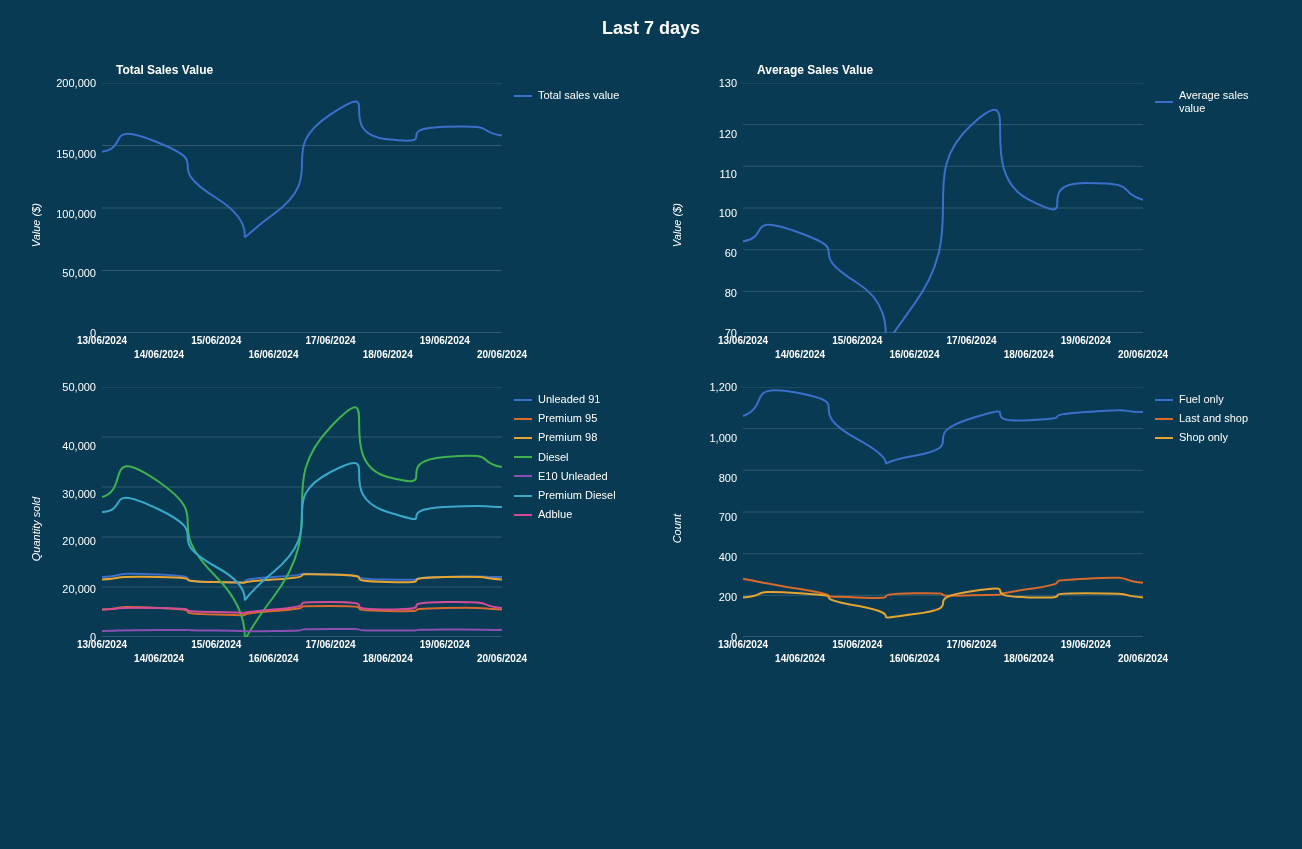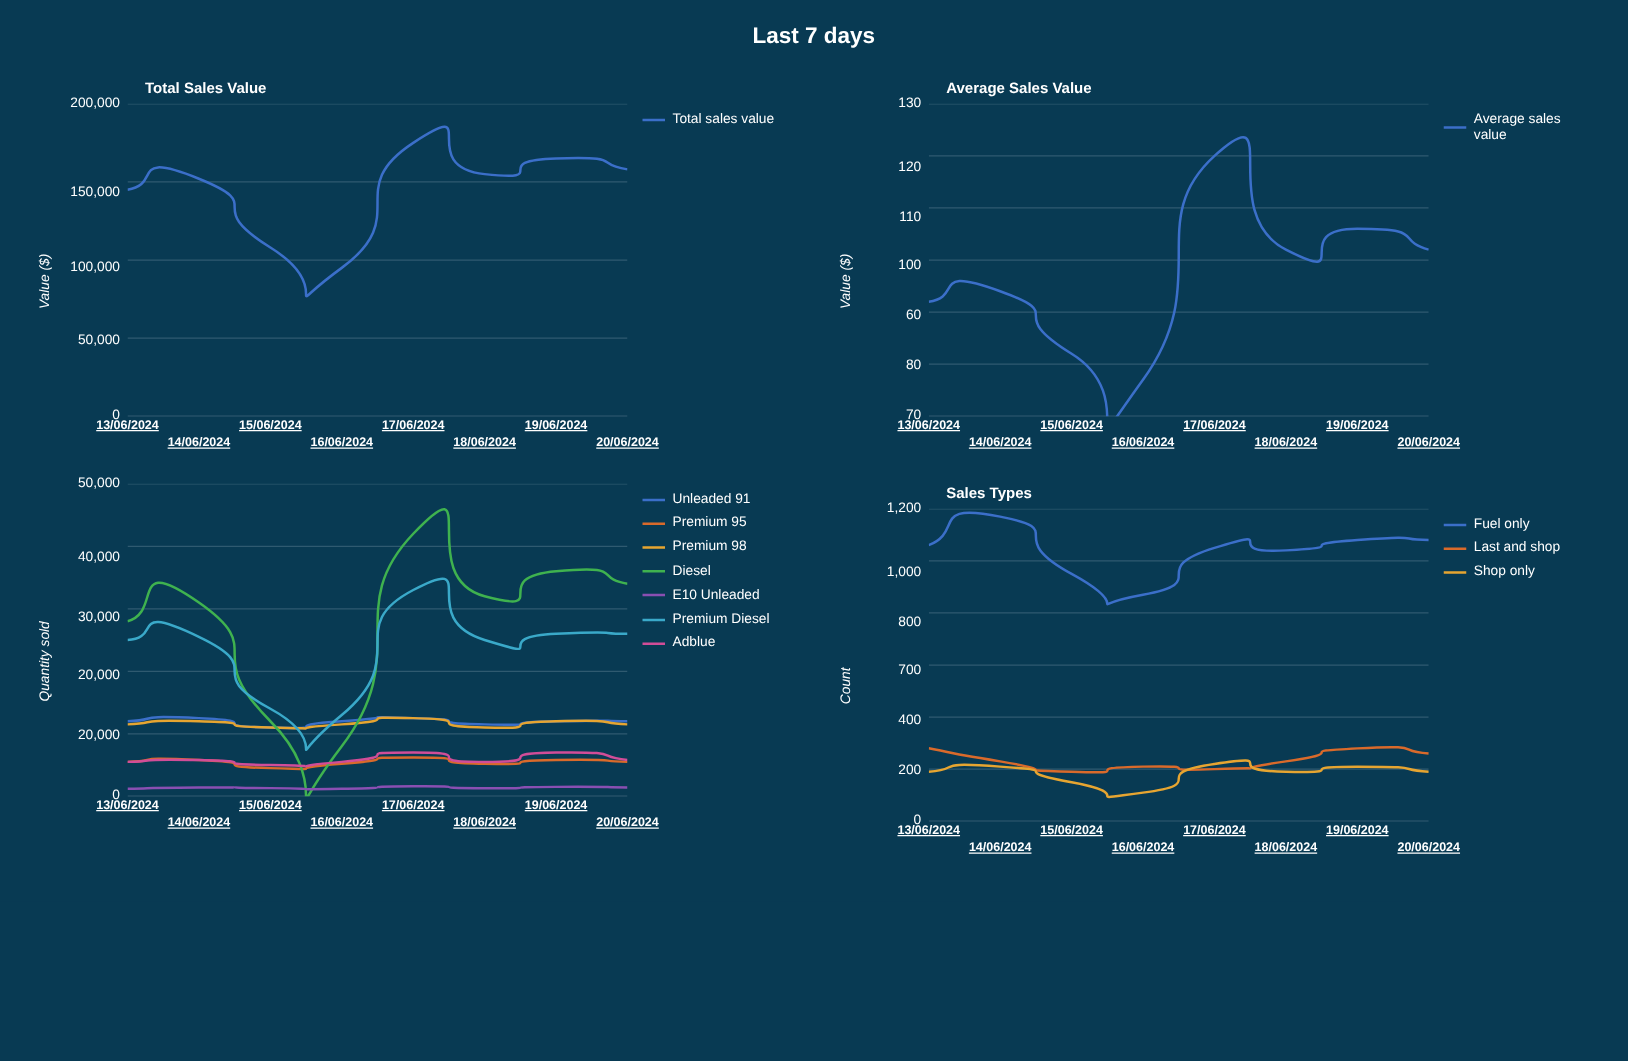--- a/index.html
+++ b/index.html
@@ -90,21 +90,20 @@
     height: 34px;
     margin-left: 50px;
     font-size: 10px;
     color: #fff;
   }
   .x-ticks .xt {
     position: absolute;
     transform: translateX(-50%);
     white-space: nowrap;
     font-weight: bold;
-    text-decoration: underline;
   }
   .legend {
     display: flex;
     flex-direction: column;
     gap: 6px;
     font-size: 11px;
     color: #fff;
     min-width: 100px;
     margin-left: 12px;
     margin-top: 6px;
@@ -288,21 +287,20 @@
           </div>
           <div class="legend-item">
             <span class="legend-line" style="color: rgb(209, 77, 152);"></span>
             <span class="legend-text">Adblue</span>
           </div>
         </div>
     </div>
   </div>
 
   <div class="panel">
-    <div class="chart-title">Sales Types</div>
     <div class="chart-row">
       <div class="y-axis-label">Count</div>
       <div class="plot-wrap">
         <div class="plot-area">
           <div class="y-ticks" style="height: 250px;">
               <span>1,200</span>
               <span>1,000</span>
               <span>800</span>
               <span>700</span>
               <span>400</span>

